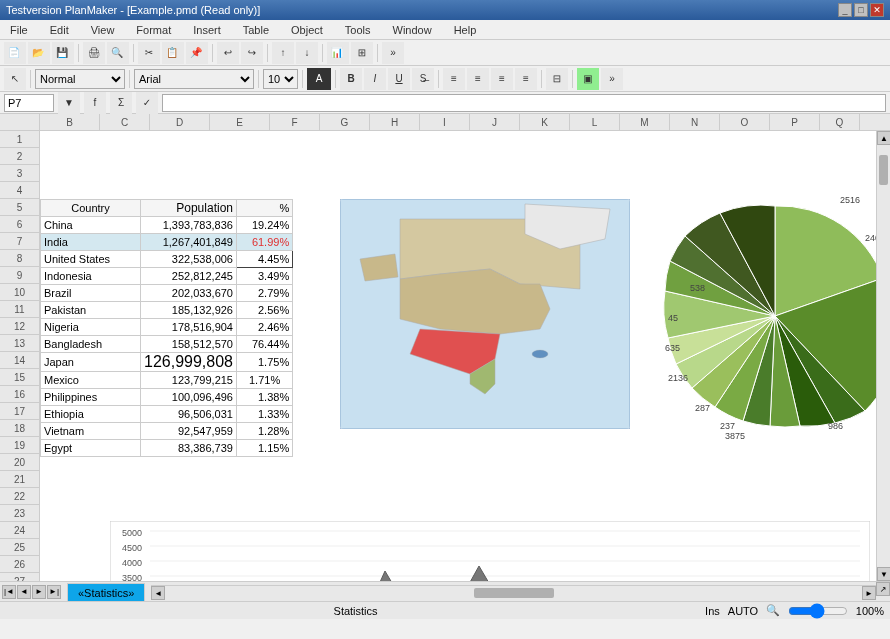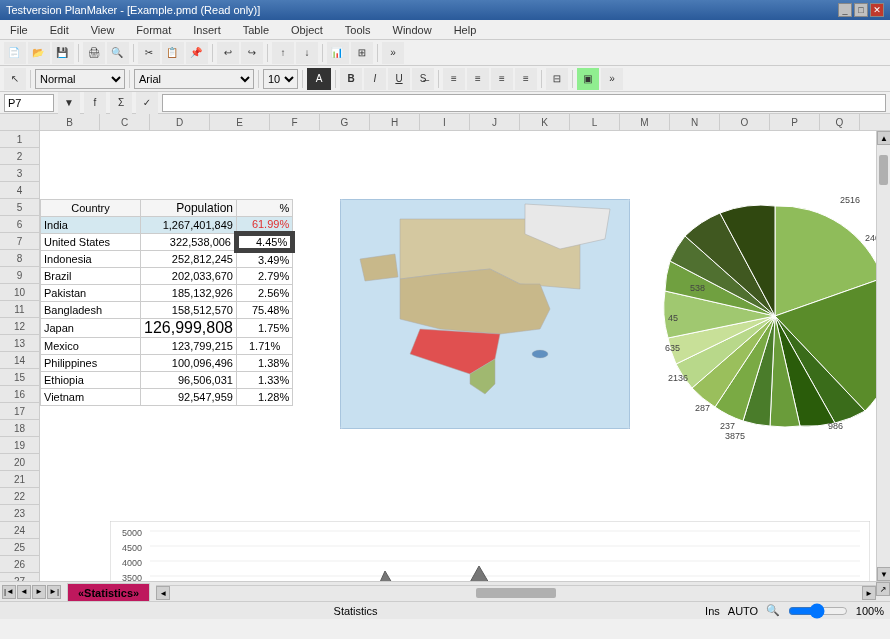--- a/index.html
+++ b/index.html
@@ -141,21 +141,21 @@
       height: 18px;
       padding: 0 10px;
       background: white;
       border: 1px solid #ccc;
       border-bottom: none;
       font-size: 11px;
       display: flex; align-items: center;
       cursor: pointer;
       margin-right: 2px;
     }
-    .sheet-tab.active { background: #be185d; font-weight: bold; }
+    .sheet-tab.active { background: #0ea5e9; font-weight: normal; }
 
     
     .status-bar {
       height: 18px;
       background: #e8e8e8;
       border-top: 1px solid #ccc;
       display: flex;
       align-items: center;
       padding: 0 6px;
       font-size: 11px;
@@ -335,49 +335,59 @@
 
     <div style="flex:1; overflow:hidden; position:relative; background:white;">
 
       <table class="data-table" style="top: 68px; left: 0px; border-collapse:collapse;">
         <tbody>
             <tr>
           <td class="header-cell country-col" style="border:1px solid #ccc; height:17px; padding:0 3px; font-size:11px;">Country</td>
           <td class="header-cell pop-col" style="border:1px solid #ccc; height:17px; padding:0 3px; font-size:12px; text-align:right;">Population</td>
           <td class="header-cell pct-col" style="border:1px solid #ccc; height:17px; padding:0 3px; font-size:11px; text-align:right;">%</td>
         </tr>
+        <tr>
+          <td style="border:1px solid #ccc; height:17px; padding:0 3px; font-size:11px;">China</td>
+          <td style="border:1px solid #ccc; height:17px; padding:0 3px; font-size:11px; text-align:right;">1,393,783,836</td>
+          <td style="border:1px solid #ccc; height:17px; padding:0 3px; font-size:11px; text-align:right;">19.24%</td>
+        </tr>
         <tr style="background:#d4e8f0;">
           <td style="border:1px solid #ccc; height:17px; padding:0 3px; font-size:11px;">India</td>
           <td style="border:1px solid #ccc; height:17px; padding:0 3px; font-size:11px; text-align:right;">1,267,401,849</td>
           <td style="border:1px solid #ccc; height:17px; padding:0 3px; font-size:11px; text-align:right; color:#e03030;">61.99%</td>
         </tr>
         <tr>
           <td style="border:1px solid #ccc; height:17px; padding:0 3px; font-size:11px;">United States</td>
           <td style="border:1px solid #ccc; height:17px; padding:0 3px; font-size:11px; text-align:right;">322,538,006</td>
-          <td style="border:5px solid #404040; height:17px; padding:0 3px; font-size:11px; text-align:right;">4.45%</td>
+          <td style="border:1px solid #404040; height:17px; padding:0 3px; font-size:11px; text-align:right;">4.45%</td>
         </tr>
         <tr>
           <td style="border:1px solid #ccc; height:17px; padding:0 3px; font-size:11px;">Indonesia</td>
           <td style="border:1px solid #ccc; height:17px; padding:0 3px; font-size:11px; text-align:right;">252,812,245</td>
           <td style="border:1px solid #ccc; height:17px; padding:0 3px; font-size:11px; text-align:right;">3.49%</td>
         </tr>
         <tr>
           <td style="border:1px solid #ccc; height:17px; padding:0 3px; font-size:11px;">Brazil</td>
           <td style="border:1px solid #ccc; height:17px; padding:0 3px; font-size:11px; text-align:right;">202,033,670</td>
           <td style="border:1px solid #ccc; height:17px; padding:0 3px; font-size:11px; text-align:right;">2.79%</td>
         </tr>
         <tr>
           <td style="border:1px solid #ccc; height:17px; padding:0 3px; font-size:11px;">Pakistan</td>
           <td style="border:1px solid #ccc; height:17px; padding:0 3px; font-size:11px; text-align:right;">185,132,926</td>
           <td style="border:1px solid #ccc; height:17px; padding:0 3px; font-size:11px; text-align:right;">2.56%</td>
         </tr>
         <tr>
+          <td style="border:1px solid #ccc; height:17px; padding:0 3px; font-size:11px;">Nigeria</td>
+          <td style="border:1px solid #ccc; height:17px; padding:0 3px; font-size:11px; text-align:right;">178,516,904</td>
+          <td style="border:1px solid #ccc; height:17px; padding:0 3px; font-size:11px; text-align:right;">2.46%</td>
+        </tr>
+        <tr>
           <td style="border:1px solid #ccc; height:17px; padding:0 3px; font-size:11px;">Bangladesh</td>
           <td style="border:1px solid #ccc; height:17px; padding:0 3px; font-size:11px; text-align:right;">158,512,570</td>
-          <td style="border:1px solid #ccc; height:17px; padding:0 3px; font-size:11px; text-align:right;">75.48%</td>
+          <td style="border:1px solid #ccc; height:17px; padding:0 3px; font-size:11px; text-align:right;">76.44%</td>
         </tr>
         <tr>
           <td style="border:1px solid #ccc; height:17px; padding:0 3px; font-size:11px;">Japan</td>
           <td style="border:1px solid #ccc; height:17px; padding:0 3px; font-size:16px; text-align:right;">126,999,808</td>
           <td style="border:1px solid #ccc; height:17px; padding:0 3px; font-size:11px; text-align:right;">1.75%</td>
         </tr>
         <tr>
           <td style="border:1px solid #ccc; height:17px; padding:0 3px; font-size:11px;">Mexico</td>
           <td style="border:1px solid #ccc; height:17px; padding:0 3px; font-size:11px; text-align:right;">123,799,215</td>
           <td style="border:1px solid #ccc; height:17px; padding:0 12px; font-size:11px; text-align:right;">1.71%</td>
@@ -389,20 +399,25 @@
         </tr>
         <tr>
           <td style="border:1px solid #ccc; height:17px; padding:0 3px; font-size:11px;">Ethiopia</td>
           <td style="border:1px solid #ccc; height:17px; padding:0 3px; font-size:11px; text-align:right;">96,506,031</td>
           <td style="border:1px solid #ccc; height:17px; padding:0 3px; font-size:11px; text-align:right;">1.33%</td>
         </tr>
         <tr>
           <td style="border:1px solid #ccc; height:17px; padding:0 3px; font-size:11px;">Vietnam</td>
           <td style="border:1px solid #ccc; height:17px; padding:0 3px; font-size:11px; text-align:right;">92,547,959</td>
           <td style="border:1px solid #ccc; height:17px; padding:0 3px; font-size:11px; text-align:right;">1.28%</td>
+        </tr>
+        <tr>
+          <td style="border:1px solid #ccc; height:17px; padding:0 3px; font-size:11px;">Egypt</td>
+          <td style="border:1px solid #ccc; height:17px; padding:0 3px; font-size:11px; text-align:right;">83,386,739</td>
+          <td style="border:1px solid #ccc; height:17px; padding:0 3px; font-size:11px; text-align:right;">1.15%</td>
         </tr>
       </tbody>
         </table>
 
       <svg style="position:absolute; top:68px; left:300px; width:290px; height:230px;" viewBox="0 0 290 230">
 
         <rect width="290" height="230" fill="#c8e0f0" rx="4"></rect>
 
         <path d="M 60,20 L 240,20 L 240,90 L 180,85 L 150,70 L 100,75 L 60,80 Z" fill="#d4c8a0" stroke="#aaa" stroke-width="0.5"></path>
 

